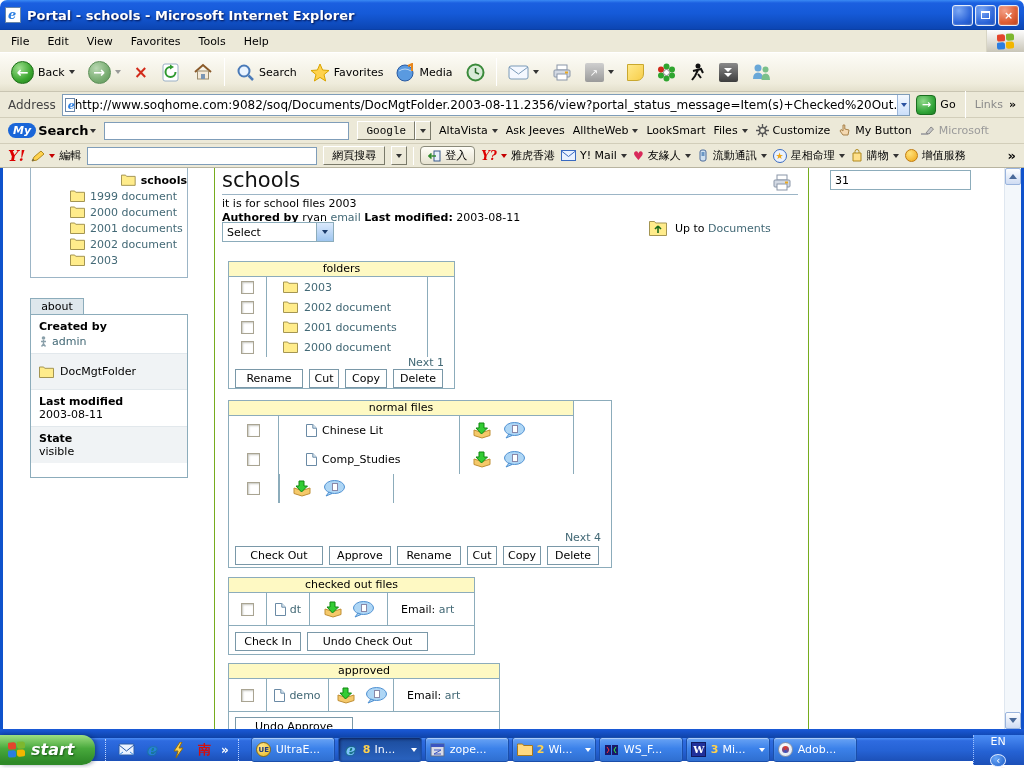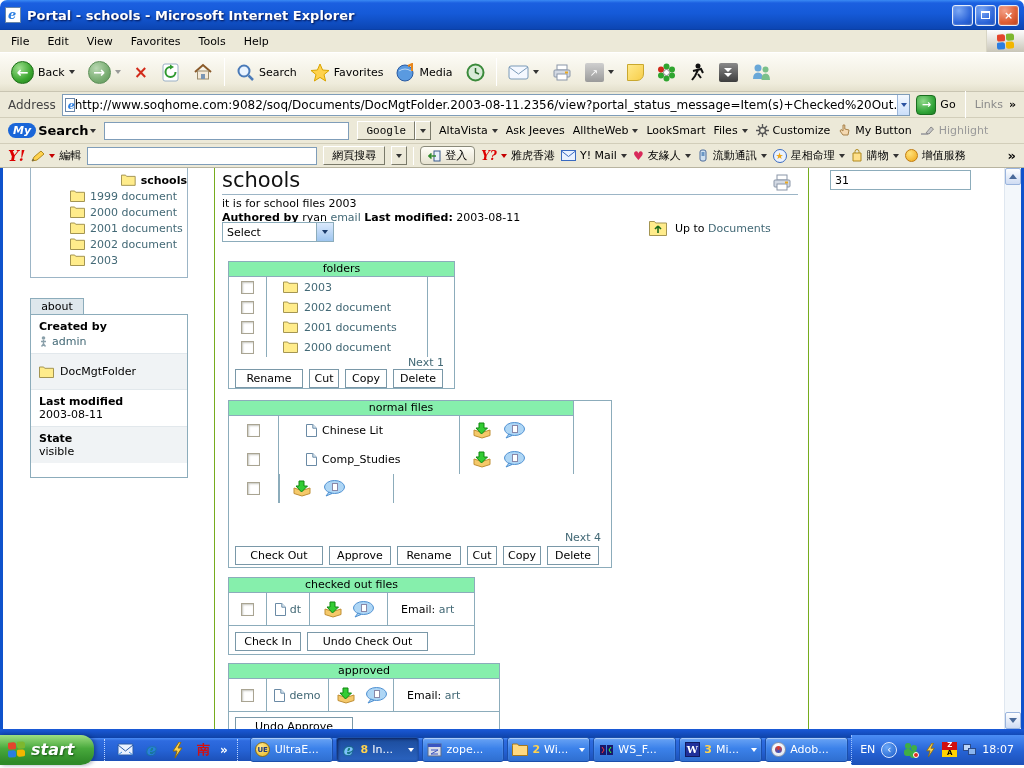--- a/index.html
+++ b/index.html
@@ -65,21 +65,21 @@
 .heart{color:#d82a5a;font-size:12px;}
 .coin{width:13px;height:13px;border-radius:50%;background:radial-gradient(circle at 35% 30%,#ffe27a,#f0a818);border:1px solid #c07c10;}
 .starc{width:14px;height:14px;border-radius:50%;border:1px solid #3a6ac0;background:#eaf2ff;display:flex;align-items:center;justify-content:center;color:#f0a818;font-size:9px;}
 .more{font-weight:bold;font-size:13px;margin-left:auto;}
 
 .vp{position:absolute;top:168px;left:0;width:1024px;height:561px;background:#fff;border-left:3px solid #0f52cc;border-right:3px solid #0f52cc;overflow:hidden;}
 .bottom-border{position:absolute;top:729px;left:0;width:1024px;height:9px;background:linear-gradient(#1a5ad8,#0e42a8);}
 .vline{position:absolute;top:0;bottom:0;width:1px;background:#76ac1e;}
 .link{color:#436976;}
 .box{position:absolute;border:1px solid #8cacbb;background:#fff;}
-.box-h{background:#86efac;border-bottom:1px solid #8cacbb;text-align:center;font-size:11px;line-height:14px;height:15px;}
+.box-h{background:#fef9c3;border-bottom:1px solid #8cacbb;text-align:center;font-size:11px;line-height:14px;height:15px;}
 .row{display:flex;align-items:center;}
 .cell-b{border-right:1px solid #8cacbb;height:100%;display:flex;align-items:center;justify-content:center;}
 .cb{width:13px;height:13px;border:1px solid #a9a492;background:#fff;box-shadow:inset 1px 1px 2px rgba(90,90,70,.35);}
 .pbtn{border:1px solid #7a98a8;background:#fff;font-size:11px;height:19px;display:flex;align-items:center;justify-content:center;}
 .btnrow{display:flex;gap:6px;padding-left:6px;align-items:center;}
 .nextline{text-align:right;padding-right:10px;font-size:11px;height:12px;line-height:12px;}
 .treebox{position:absolute;left:27px;top:-1px;width:158px;height:111px;border:1px solid #9cb5c6;background:#fff;padding-top:4px;}
 .trow{display:flex;align-items:center;gap:5px;height:16px;}
 .abouttab{position:absolute;left:27px;top:130px;width:54px;height:17px;border:1px solid #8cacbb;border-bottom:none;background:#dee7ec;text-align:center;line-height:15px;font-size:11px;}
 .aboutbox{position:absolute;left:27px;top:146px;width:158px;height:164px;border:1px solid #8cacbb;background:#fff;}
@@ -115,21 +115,21 @@
 .tbtn{height:25px;width:84px;margin-right:3px;border-radius:3px;border:1px solid #1b4faa;background:linear-gradient(#6aa4f5,#3c82ea 45%,#2f6fd0);display:flex;align-items:center;gap:4px;padding:0 4px;color:#fff;box-shadow:inset 0 1px 1px rgba(255,255,255,.5);overflow:hidden;}
 .tbtn.pressed{background:linear-gradient(#1c4c9c,#2a63c0);box-shadow:inset 1px 1px 3px rgba(0,0,40,.6);}
 .tbtn .cnt{color:#ffd24d;font-weight:bold;}
 .tbtn .tl{white-space:nowrap;font-size:11px;}
 .tbtn .caret{border-top-color:#fff;margin-left:auto;}
 .ticon{width:16px;height:16px;flex:none;display:flex;align-items:center;justify-content:center;}
 .ue{width:15px;height:15px;border-radius:50%;background:radial-gradient(circle at 35% 30%,#ffe890,#e8b820);border:1px solid #8a6a10;color:#203a80;font-size:7px;font-weight:bold;display:flex;align-items:center;justify-content:center;}
 .winw{width:15px;height:15px;background:#20309a;border:1px solid #101a60;color:#fff;font-size:10px;font-weight:bold;font-family:"DejaVu Serif",serif;display:flex;align-items:center;justify-content:center;}
 .adobe{width:15px;height:15px;border-radius:50%;background:radial-gradient(circle at 40% 35%,#fff,#d8e2ee);border:1px solid #8a94a8;display:flex;align-items:center;justify-content:center;}
 .adobe i{width:7px;height:7px;border-radius:50%;background:conic-gradient(#e03a2a,#3a55c0,#e03a2a);}
-.tray{margin-left:auto;height:30px;display:flex;align-items:center;gap:6px;padding:0 10px 0 8px;background:linear-gradient(#4b8df5,#2562d4 55%,#1c50b8);border-left:1px dotted #9cc0ff;}
+.tray{margin-left:auto;height:30px;display:flex;align-items:center;gap:6px;padding:0 10px 0 8px;background:linear-gradient(#4b8df5,#2562d4 55%,#1c50b8);border-left:1px dotted #9cc0ff;flex-direction:column;}
 .tray .lang{color:#fff;font-size:11px;}
 .lcirc{width:16px;height:16px;border-radius:50%;background:radial-gradient(circle at 35% 30%,#6aa8f8,#1a5ac8);border:1px solid #dce8ff;color:#fff;font-size:10px;display:flex;align-items:center;justify-content:center;}
 .za{width:15px;height:15px;display:grid;grid-template-rows:1fr 1fr;font-size:7px;font-weight:bold;text-align:center;line-height:7px;}
 .za .z{background:#d01010;color:#fff;}
 .za .a{background:#ffd200;color:#000;}
 .time{color:#fff;font-size:11px;}
 .msn{position:relative;width:16px;height:16px;}
 .msn i{position:absolute;border-radius:50%;background:#3fae46;}
 .msn .h1i{width:6px;height:6px;left:2px;top:1px;}
 .msn .h2i{width:6px;height:6px;left:8px;top:3px;}
@@ -350,21 +350,21 @@
     <svg width="13" height="13" viewBox="0 0 13 13">
         <path d="M5 1 V7 L3 5.5 L2 7 L5 11 H10 L11 6 L6.8 5 V1 Z" fill="#f4d8b0" stroke="#a8824a"></path>
       </svg>
     <span>My Button</span>
   </span>
   <span class="flatitem">
     <svg width="15" height="11" viewBox="0 0 15 11">
         <path d="M1 9 H8" stroke="#aaa" stroke-width="2"></path>
         <path d="M6 8 L11 2 L13.5 4 L9 9 Z" fill="#c8c8c8" stroke="#8a8a8a"></path>
       </svg>
-    <span class="gray-txt">Highlight</span>
+    <span class="gray-txt">Microsoft</span>
   </span>
 </div>
 
 <div class="yahoobar">
   <span class="ylogo">Y!</span>
   <span class="flatitem">
     <svg width="14" height="12" viewBox="0 0 14 12">
         <path d="M1 11 L3 7 L10 1 L13 4 L6 10 Z" fill="#ffd24d" stroke="#b08a20"></path>
         <path d="M1 11 L3.5 10.3 L2 8.8 Z" fill="#555"></path>
       </svg>

